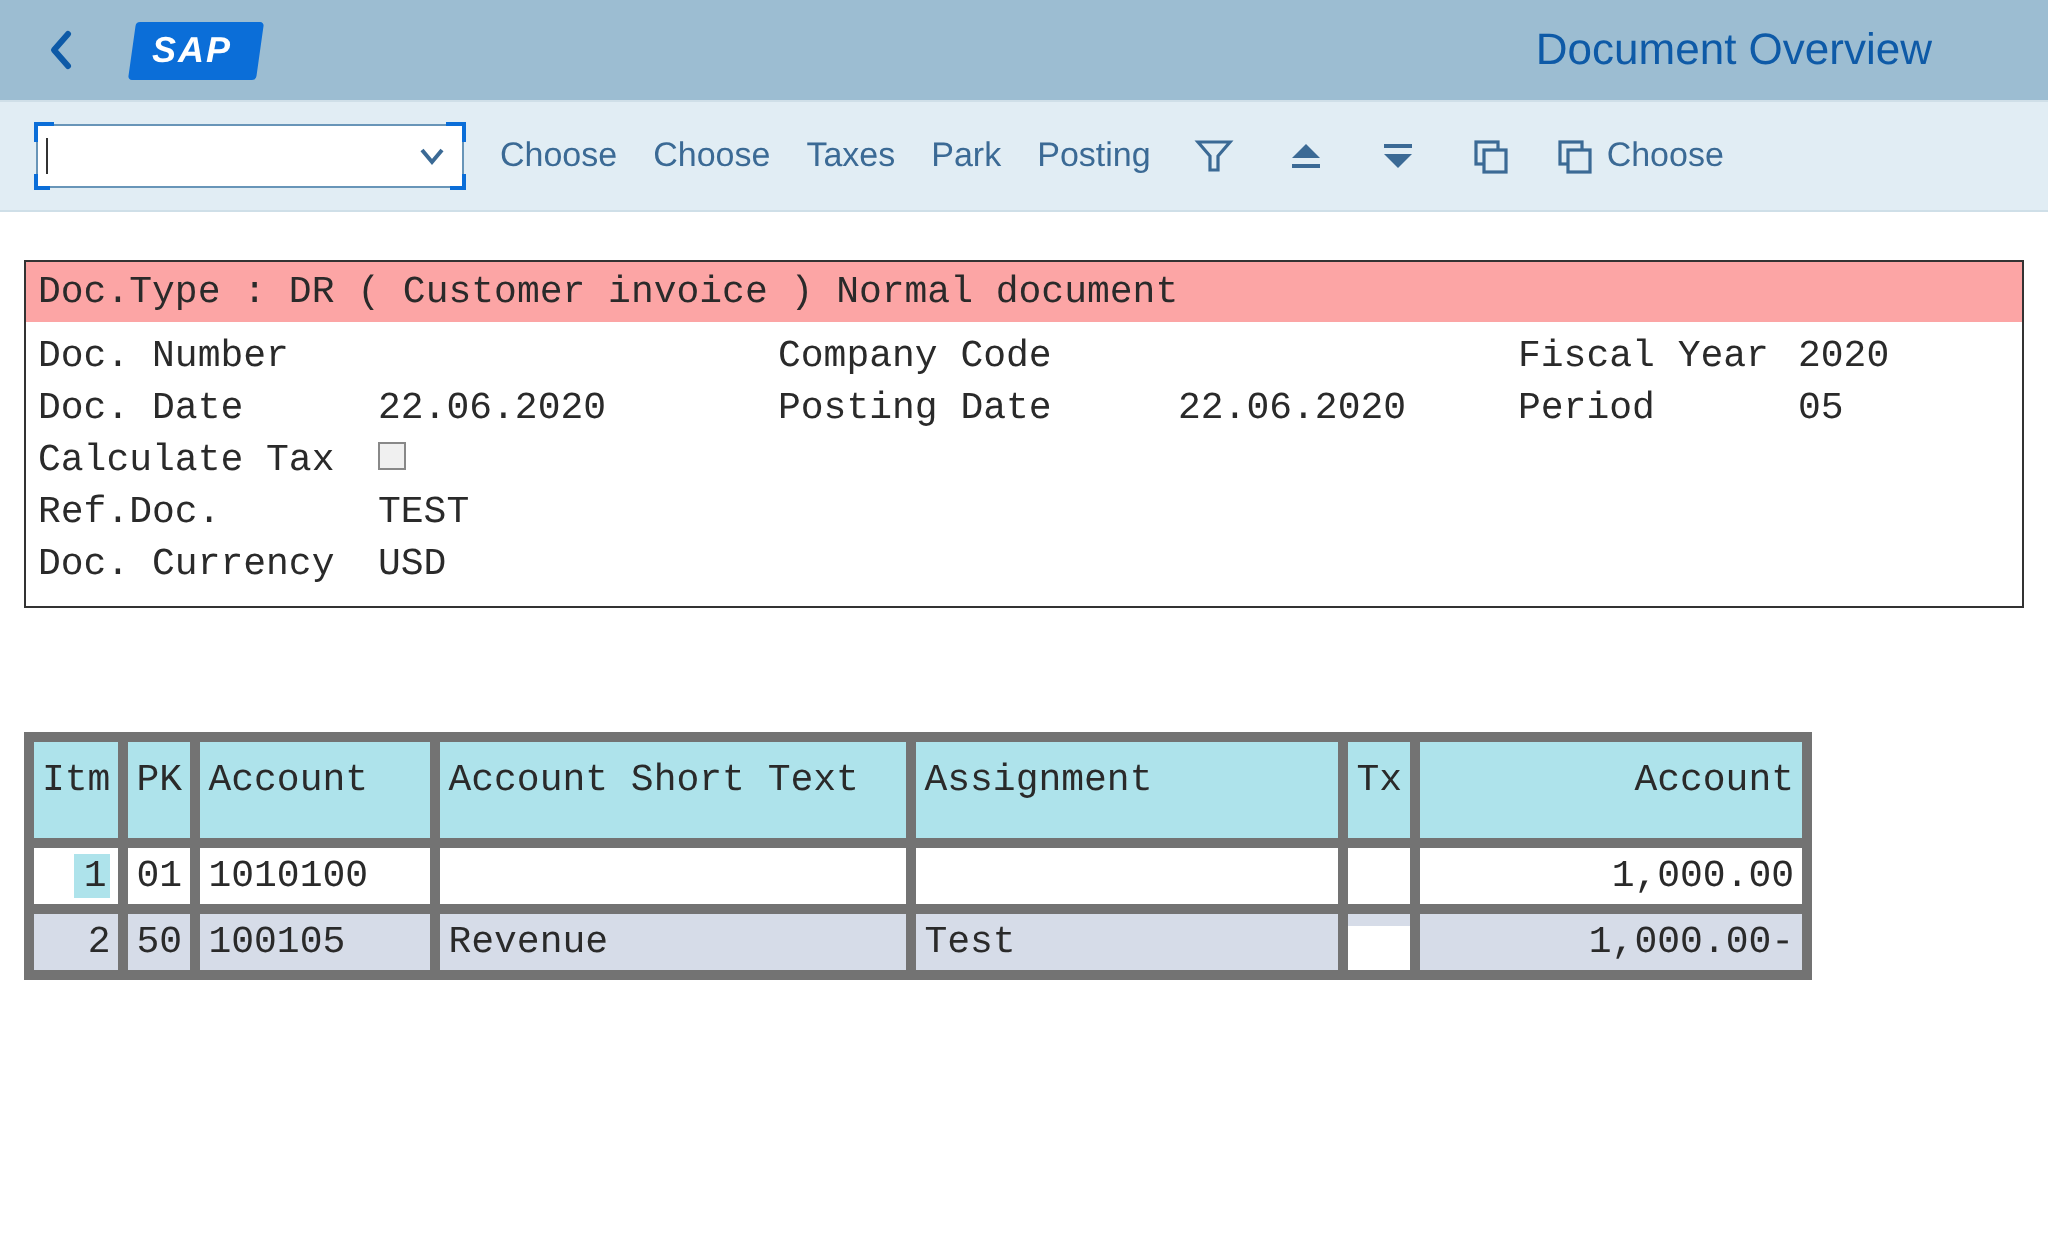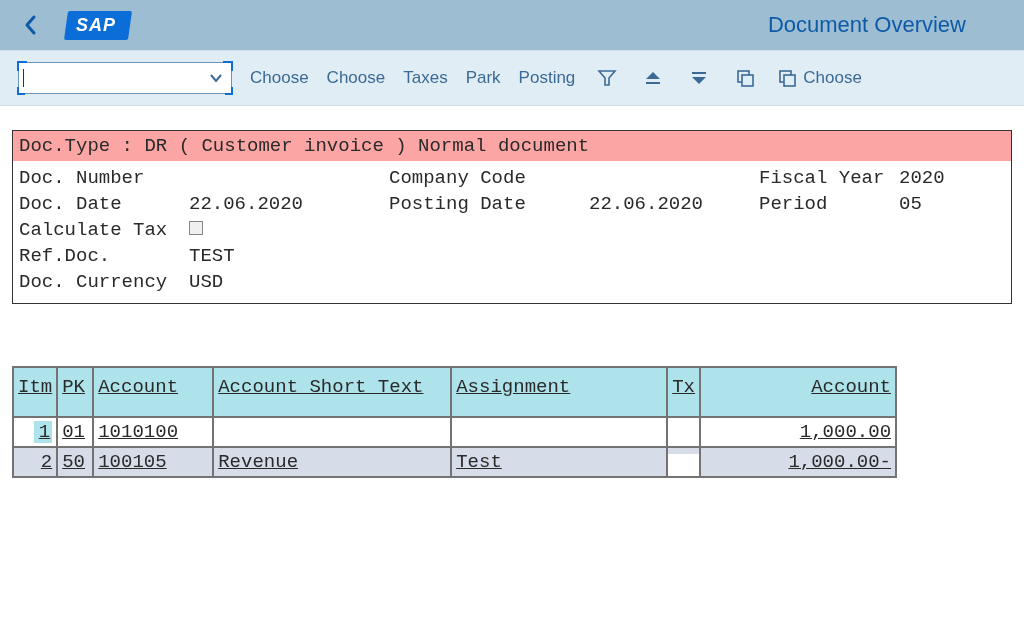--- a/index.html
+++ b/index.html
@@ -153,24 +153,23 @@
   .tbl-wrap {
     margin-top: 62px;
   }
   .tbl {
     border-collapse: collapse;
     font-family: "Courier New", monospace;
     font-size: 19px;
     color:#2a2a2a;
   }
   .tbl th, .tbl td {
-    border: 2px solid #737373;
+    border: 5px solid #737373;
     padding: 0;
     vertical-align: top;
-    text-decoration: underline;
   }
   .tbl th .th-inner,
   .tbl td .td-inner {
     padding: 8px 4px 18px 4px;
     display:block;
   }
   .tbl th {
     font-weight: normal;
     text-align: left;
   }

